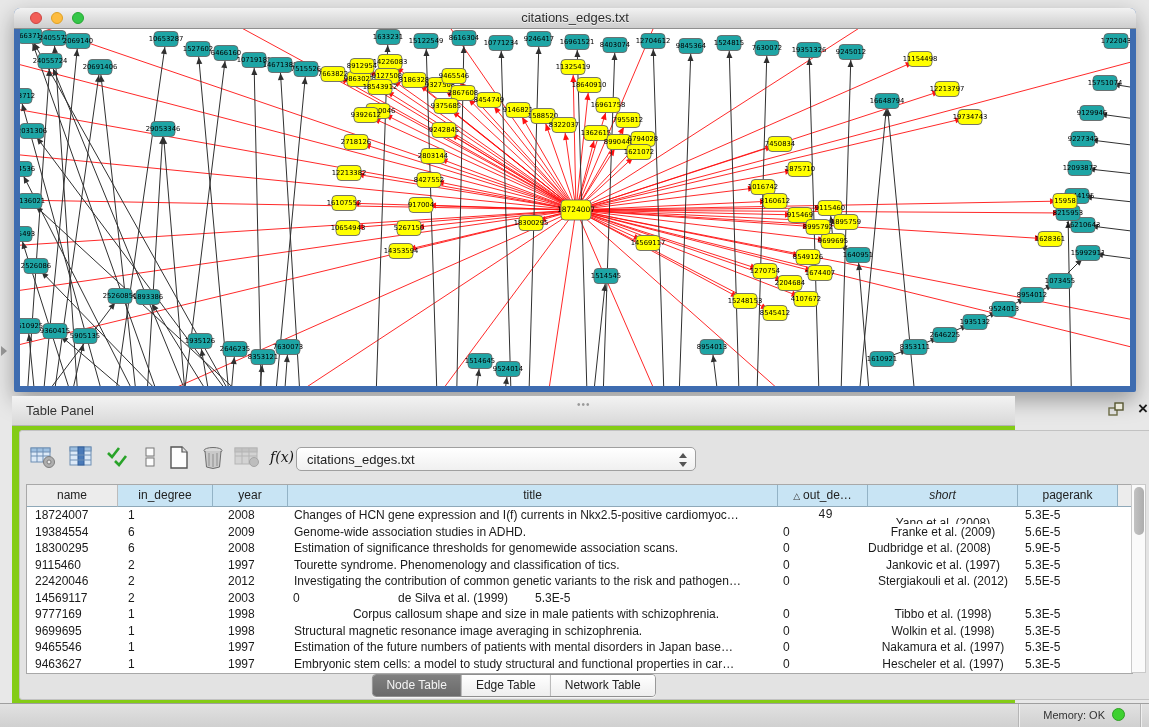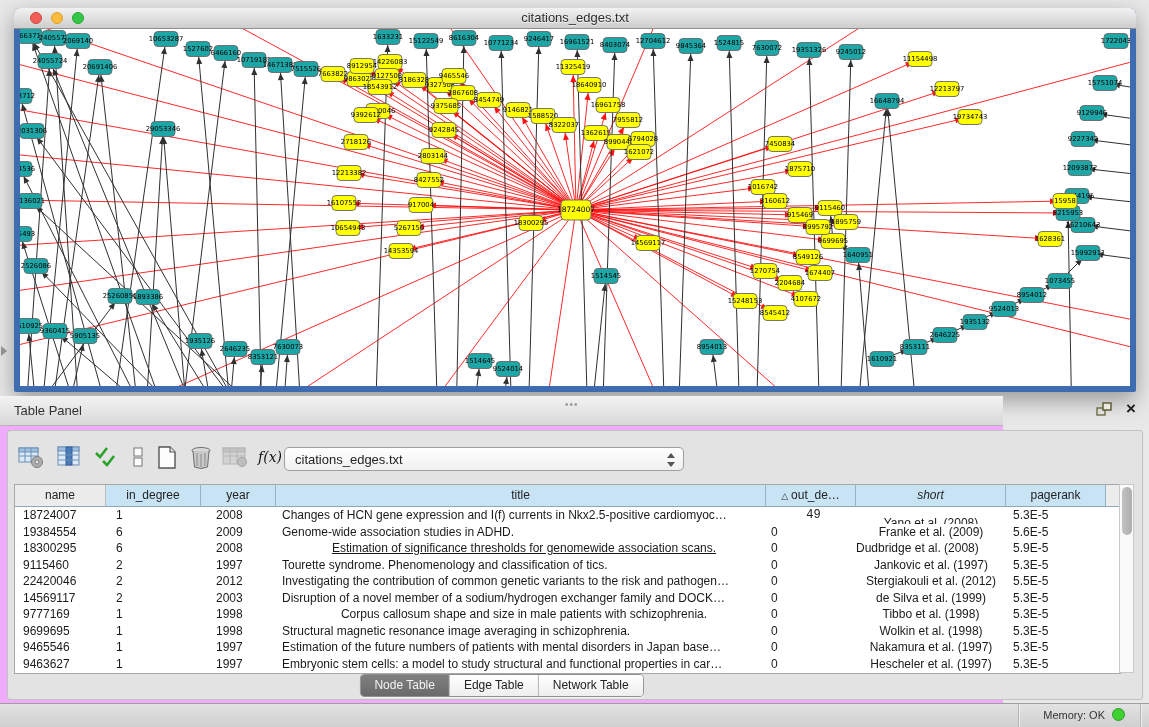--- a/index.html
+++ b/index.html
@@ -13,21 +13,21 @@
             border-radius:6px 6px 0 0;}
   .title{position:absolute;left:0;right:0;top:2px;text-align:center;font-size:13px;color:#2d2d2d;
          text-shadow:0 1px 0 rgba(255,255,255,.7);}
   .tl{position:absolute;top:4px;width:12px;height:12px;border-radius:50%;box-sizing:border-box;}
   .tl.red{left:16px;background:#f25e57;border:1px solid #ce4643;}
   .tl.yellow{left:37px;background:#fdbc40;border:1px solid #dfa123;}
   .tl.green{left:58px;background:#35c649;border:1px solid #24a832;}
   .canvas{position:absolute;left:6px;top:21px;width:1110px;height:357px;background:#ffffff;overflow:hidden;}
   .canvas svg{display:block;}
   
-  .table-panel{position:absolute;left:0;top:396px;width:1003px;height:307px;background:#f0abfc;}
+  .table-panel{position:absolute;left:12px;top:396px;width:1003px;height:307px;background:#84cc16;}
   .panel-header{position:absolute;left:0;top:0;width:100%;height:29px;
                 background:linear-gradient(#f3f3f3,#d8d8d8);border-bottom:1px solid #b4b4b4;}
   .panel-title{position:absolute;left:14px;top:7px;font-size:13px;color:#333;}
   .drag-dot{position:absolute;left:565px;top:3px;color:#9a9a9a;font-size:10px;letter-spacing:1px;}
   .hdr-icon{position:absolute;top:6px;cursor:default;}
   .hdr-float{left:1096px;}
   .hdr-close{left:1126px;font-size:17px;font-weight:bold;color:#1a1a1a;line-height:16px;top:5px;}
   .panel-inner{position:absolute;left:7px;top:34px;width:1134px;height:268px;background:#e3e3e3;
                border:1px solid #c2c2c2;border-radius:3px;}
   
@@ -956,21 +956,21 @@
           <div class="td" style="width: 490px; text-align: left; padding-left: 6px;">Genome-wide association studies in ADHD.</div>
           <div class="td" style="width: 90px; text-align: left; padding-left: 5px;">0</div>
           <div class="td" style="width: 150px; text-align: center; padding-left: 0px;">Franke et al. (2009)</div>
           <div class="td" style="width: 100px; text-align: left; padding-left: 7px;">5.6E-5</div>
           <div class="td" style="width: 14px; text-align: left; padding-left: 0px;"></div>
         </div>
         <div class="trow">
           <div class="td" style="width: 91px; text-align: left; padding-left: 8px;">18300295</div>
           <div class="td" style="width: 95px; text-align: left; padding-left: 10px;">6</div>
           <div class="td" style="width: 75px; text-align: left; padding-left: 15px;">2008</div>
-          <div class="td" style="width: 490px; text-align: center; padding-left: 6px; text-decoration: underline;">Estimation of significance thresholds for genomewide association scans.</div>
+          <div class="td" style="width: 490px; text-align: left; padding-left: 6px;">Estimation of significance thresholds for genomewide association scans.</div>
           <div class="td" style="width: 90px; text-align: left; padding-left: 5px;">0</div>
           <div class="td" style="width: 150px; padding-left: 0px;">Dudbridge et al. (2008)</div>
           <div class="td" style="width: 100px; text-align: left; padding-left: 7px;">5.9E-5</div>
           <div class="td" style="width: 14px; text-align: left; padding-left: 0px;"></div>
         </div>
         <div class="trow">
           <div class="td" style="width: 91px; text-align: left; padding-left: 8px;">9115460</div>
           <div class="td" style="width: 95px; text-align: left; padding-left: 10px;">2</div>
           <div class="td" style="width: 75px; text-align: left; padding-left: 15px;">1997</div>
           <div class="td" style="width: 490px; text-align: left; padding-left: 6px;">Tourette syndrome. Phenomenology and classification of tics.</div>
@@ -986,21 +986,20 @@
           <div class="td" style="width: 490px; text-align: left; padding-left: 6px;">Investigating the contribution of common genetic variants to the risk and pathogen…</div>
           <div class="td" style="width: 90px; text-align: left; padding-left: 5px;">0</div>
           <div class="td" style="width: 150px; text-align: center; padding-left: 0px;">Stergiakouli et al. (2012)</div>
           <div class="td" style="width: 100px; text-align: left; padding-left: 7px;">5.5E-5</div>
           <div class="td" style="width: 14px; text-align: left; padding-left: 0px;"></div>
         </div>
         <div class="trow">
           <div class="td" style="width: 91px; text-align: left; padding-left: 8px;">14569117</div>
           <div class="td" style="width: 95px; text-align: left; padding-left: 10px;">2</div>
           <div class="td" style="width: 75px; text-align: left; padding-left: 15px;">2003</div>
-          <div class="td" style="width: 490px; text-align: left; padding-left: 6px;">Disruption of a novel member of a sodium/hydrogen exchanger family and DOCK…</div>
           <div class="td" style="width: 90px; text-align: left; padding-left: 5px;">0</div>
           <div class="td" style="width: 150px; text-align: center; padding-left: 0px;">de Silva et al. (1999)</div>
           <div class="td" style="width: 100px; text-align: left; padding-left: 7px;">5.3E-5</div>
           <div class="td" style="width: 14px; text-align: left; padding-left: 0px;"></div>
         </div>
         <div class="trow">
           <div class="td" style="width: 91px; text-align: left; padding-left: 8px;">9777169</div>
           <div class="td" style="width: 95px; text-align: left; padding-left: 10px;">1</div>
           <div class="td" style="width: 75px; text-align: left; padding-left: 15px;">1998</div>
           <div class="td" style="width: 490px; text-align: center; padding-left: 6px;">Corpus callosum shape and size in male patients with schizophrenia.</div>

